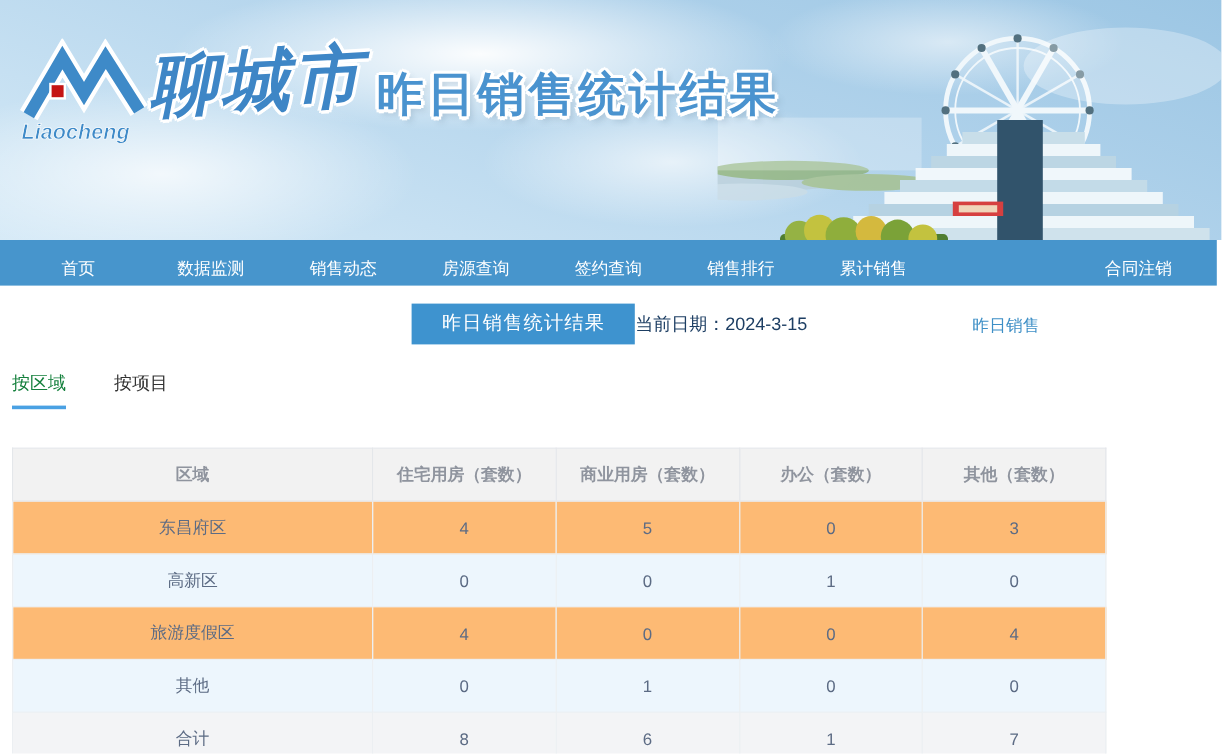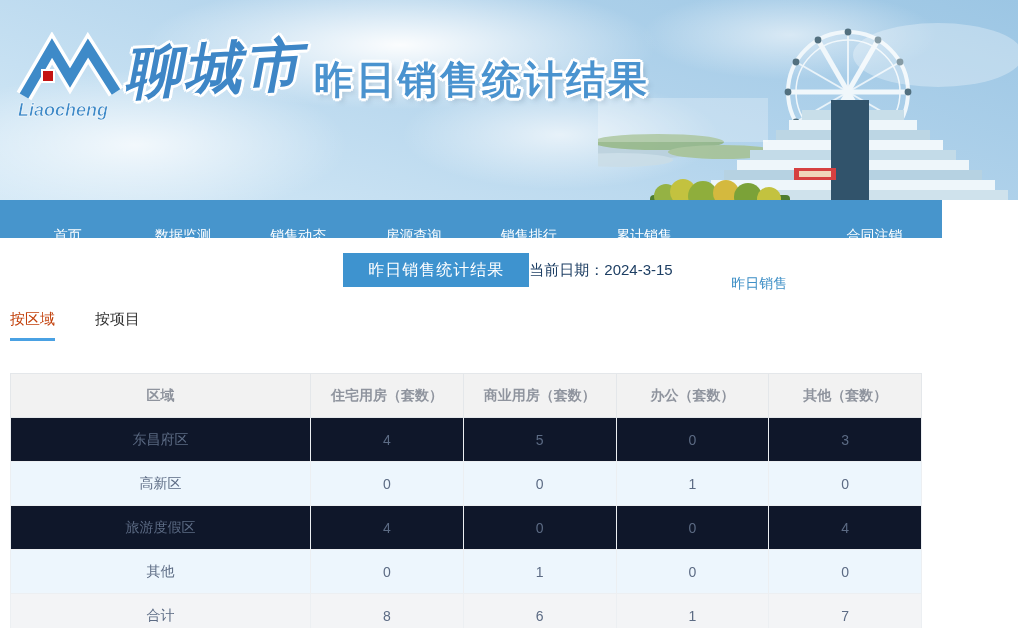--- a/index.html
+++ b/index.html
@@ -20,42 +20,42 @@
   .brand { position:absolute; left:16px; top:32px; display:flex; align-items:flex-start; }
   .logo-svg { width:108px; height:92px; flex:0 0 auto; }
   .calligraphy { font-size:57px; font-weight:bold; font-style:italic; letter-spacing:3px;
     color:#3e86c6; transform:rotate(-3deg); margin:8px 10px 0 0; line-height:1;
     text-shadow:-2px -2px 0 #fff,2px -2px 0 #fff,-2px 2px 0 #fff,2px 2px 0 #fff,0 3px 0 #fff,0 -3px 0 #fff,3px 0 0 #fff,-3px 0 0 #fff; }
   .main-title { font-size:39px; font-weight:bold; letter-spacing:3px; color:#4a93cf;
     margin-top:28px; line-height:1;
     text-shadow:-2px -2px 0 #fff,2px -2px 0 #fff,-2px 2px 0 #fff,2px 2px 0 #fff,0 3px 0 #fff,0 -3px 0 #fff,3px 0 0 #fff,-3px 0 0 #fff,4px 4px 5px rgba(60,90,120,.25); }
 
   
-  .nav { width:942px; height:38px; background:#4795cc; display:flex; padding:16px 10px; }
+  .nav { width:1014px; height:38px; background:#4795cc; display:flex; padding:4px 10px; }
   .nav-item { flex:1; text-align:center; line-height:38px; font-size:14px; color:#fff;
     text-decoration:none; cursor:pointer; white-space:nowrap; }
   .nav-item.active { background:#4c1d95; color:#3e8fc6;margin-top:48px; }
 
   
   .content { padding:0 10px; }
   .section-head { margin-top:15px; display:flex; justify-content:center; align-items:center; }
   .badge { background:#3e93cf; color:#fff; font-size:16px; height:34px; line-height:34px;
     padding:0 25px; letter-spacing:1px; }
   .date { color:#1d3e63; font-size:15px; padding-right:2px; }
 
   .tabs { margin-top:23px; display:flex; gap:40px; }
   .tab { font-size:15px; color:#333; text-decoration:none; cursor:pointer; padding-bottom:9px; }
-  .tab.active { color:#c2410c; border-bottom:3px solid #4aa1e3; }
+  .tab.active { color:#15803d; border-bottom:3px solid #4aa1e3; }
 
   table { margin-top:32px; width:912px; border-collapse:collapse; table-layout:fixed; }
   col.region-col { width:300px; }
   th { background:#f2f2f2; color:#8f949e; font-weight:bold; font-size:14px; height:44px;
     border:1px solid #e4e7ea; }
   td { text-align:center; font-size:14px; color:#5c6b84; height:44px;
-    border:1px solid #eceff2; background:#0f172a; }
+    border:1px solid #eceff2; background:#fdba74; }
   tr.alt td { background:#edf6fd; }
   tr.total td { background:#f3f4f6; }
 </style>
 </head>
 <body>
 
 <div class="banner">
   <div class="cloud c1"></div>
   <div class="cloud c2"></div>
   <div class="cloud c3"></div>
@@ -152,20 +152,21 @@
     <span class="calligraphy">聊城市</span>
     <span class="main-title">昨日销售统计结果</span>
   </div>
 </div>
 
 <nav class="nav">
   <a class="nav-item">首页</a>
   <a class="nav-item">数据监测</a>
   <a class="nav-item">销售动态</a>
   <a class="nav-item">房源查询</a>
+  <a class="nav-item">签约查询</a>
   <a class="nav-item">销售排行</a>
   <a class="nav-item">累计销售</a>
   <a class="nav-item active">昨日销售</a>
   <a class="nav-item">合同注销</a>
 </nav>
 
 <div class="content">
   <div class="section-head">
     <div class="badge">昨日销售统计结果</div>
     <div class="date">当前日期：2024-3-15</div>

